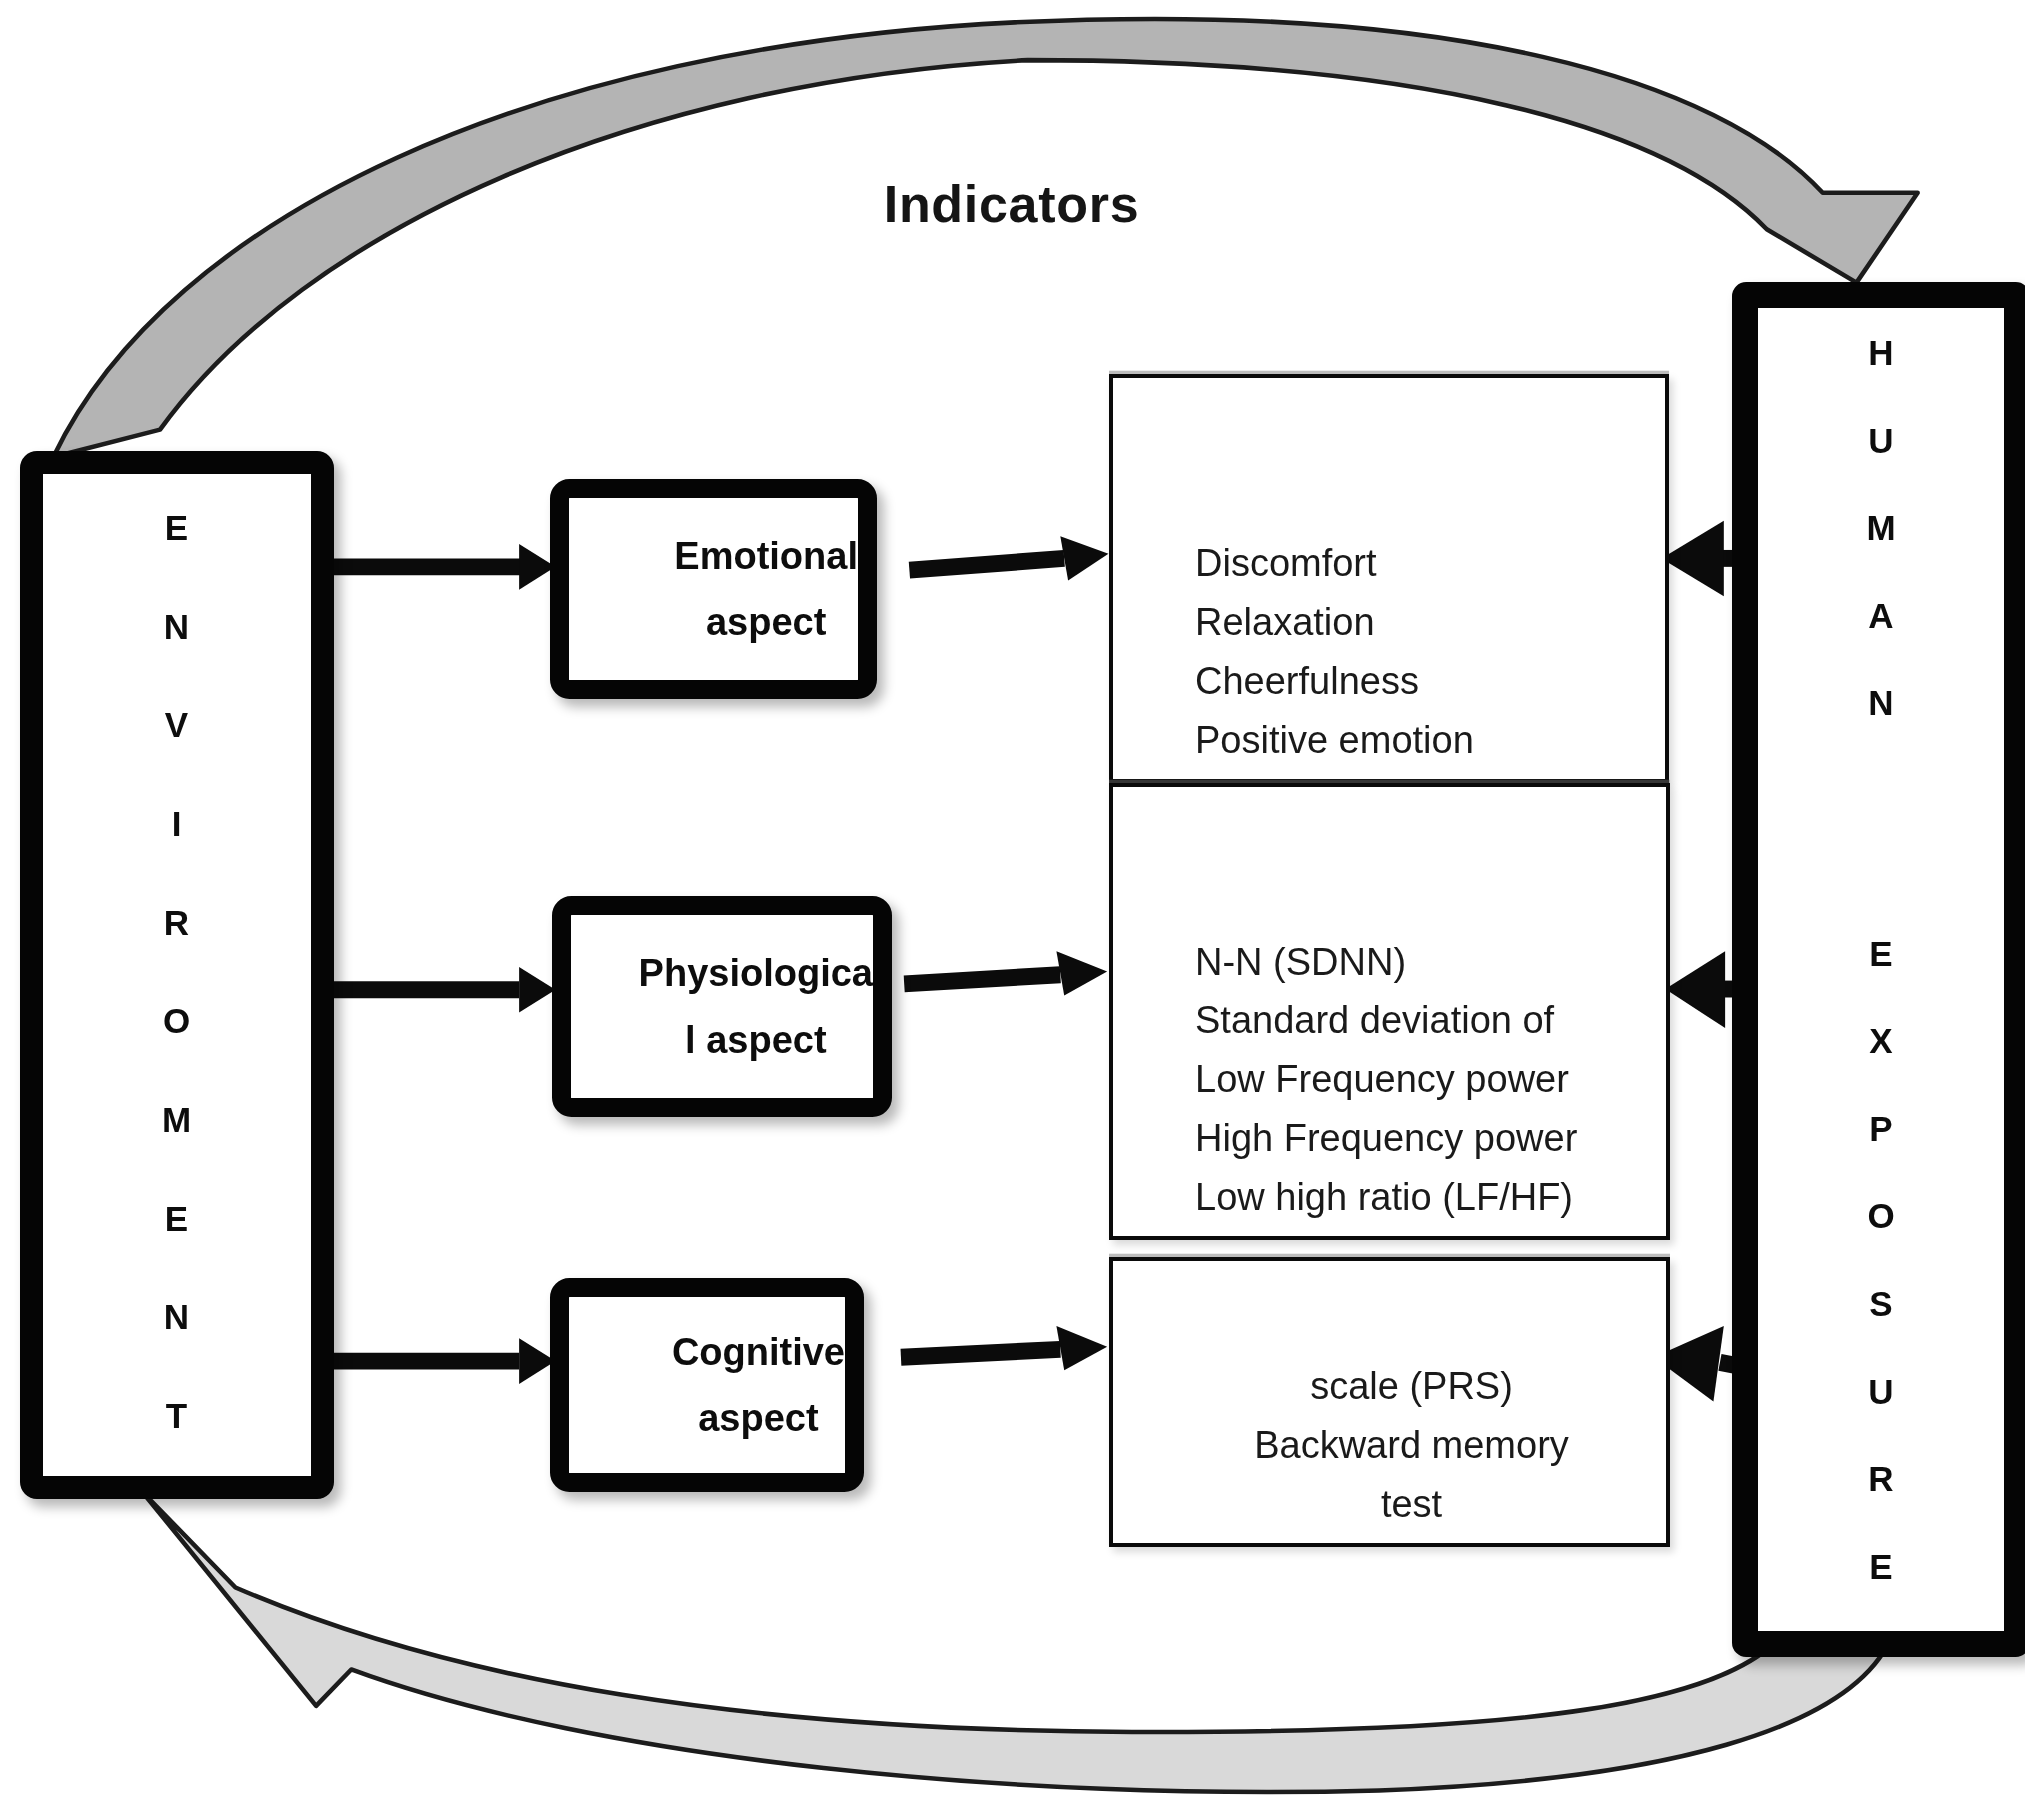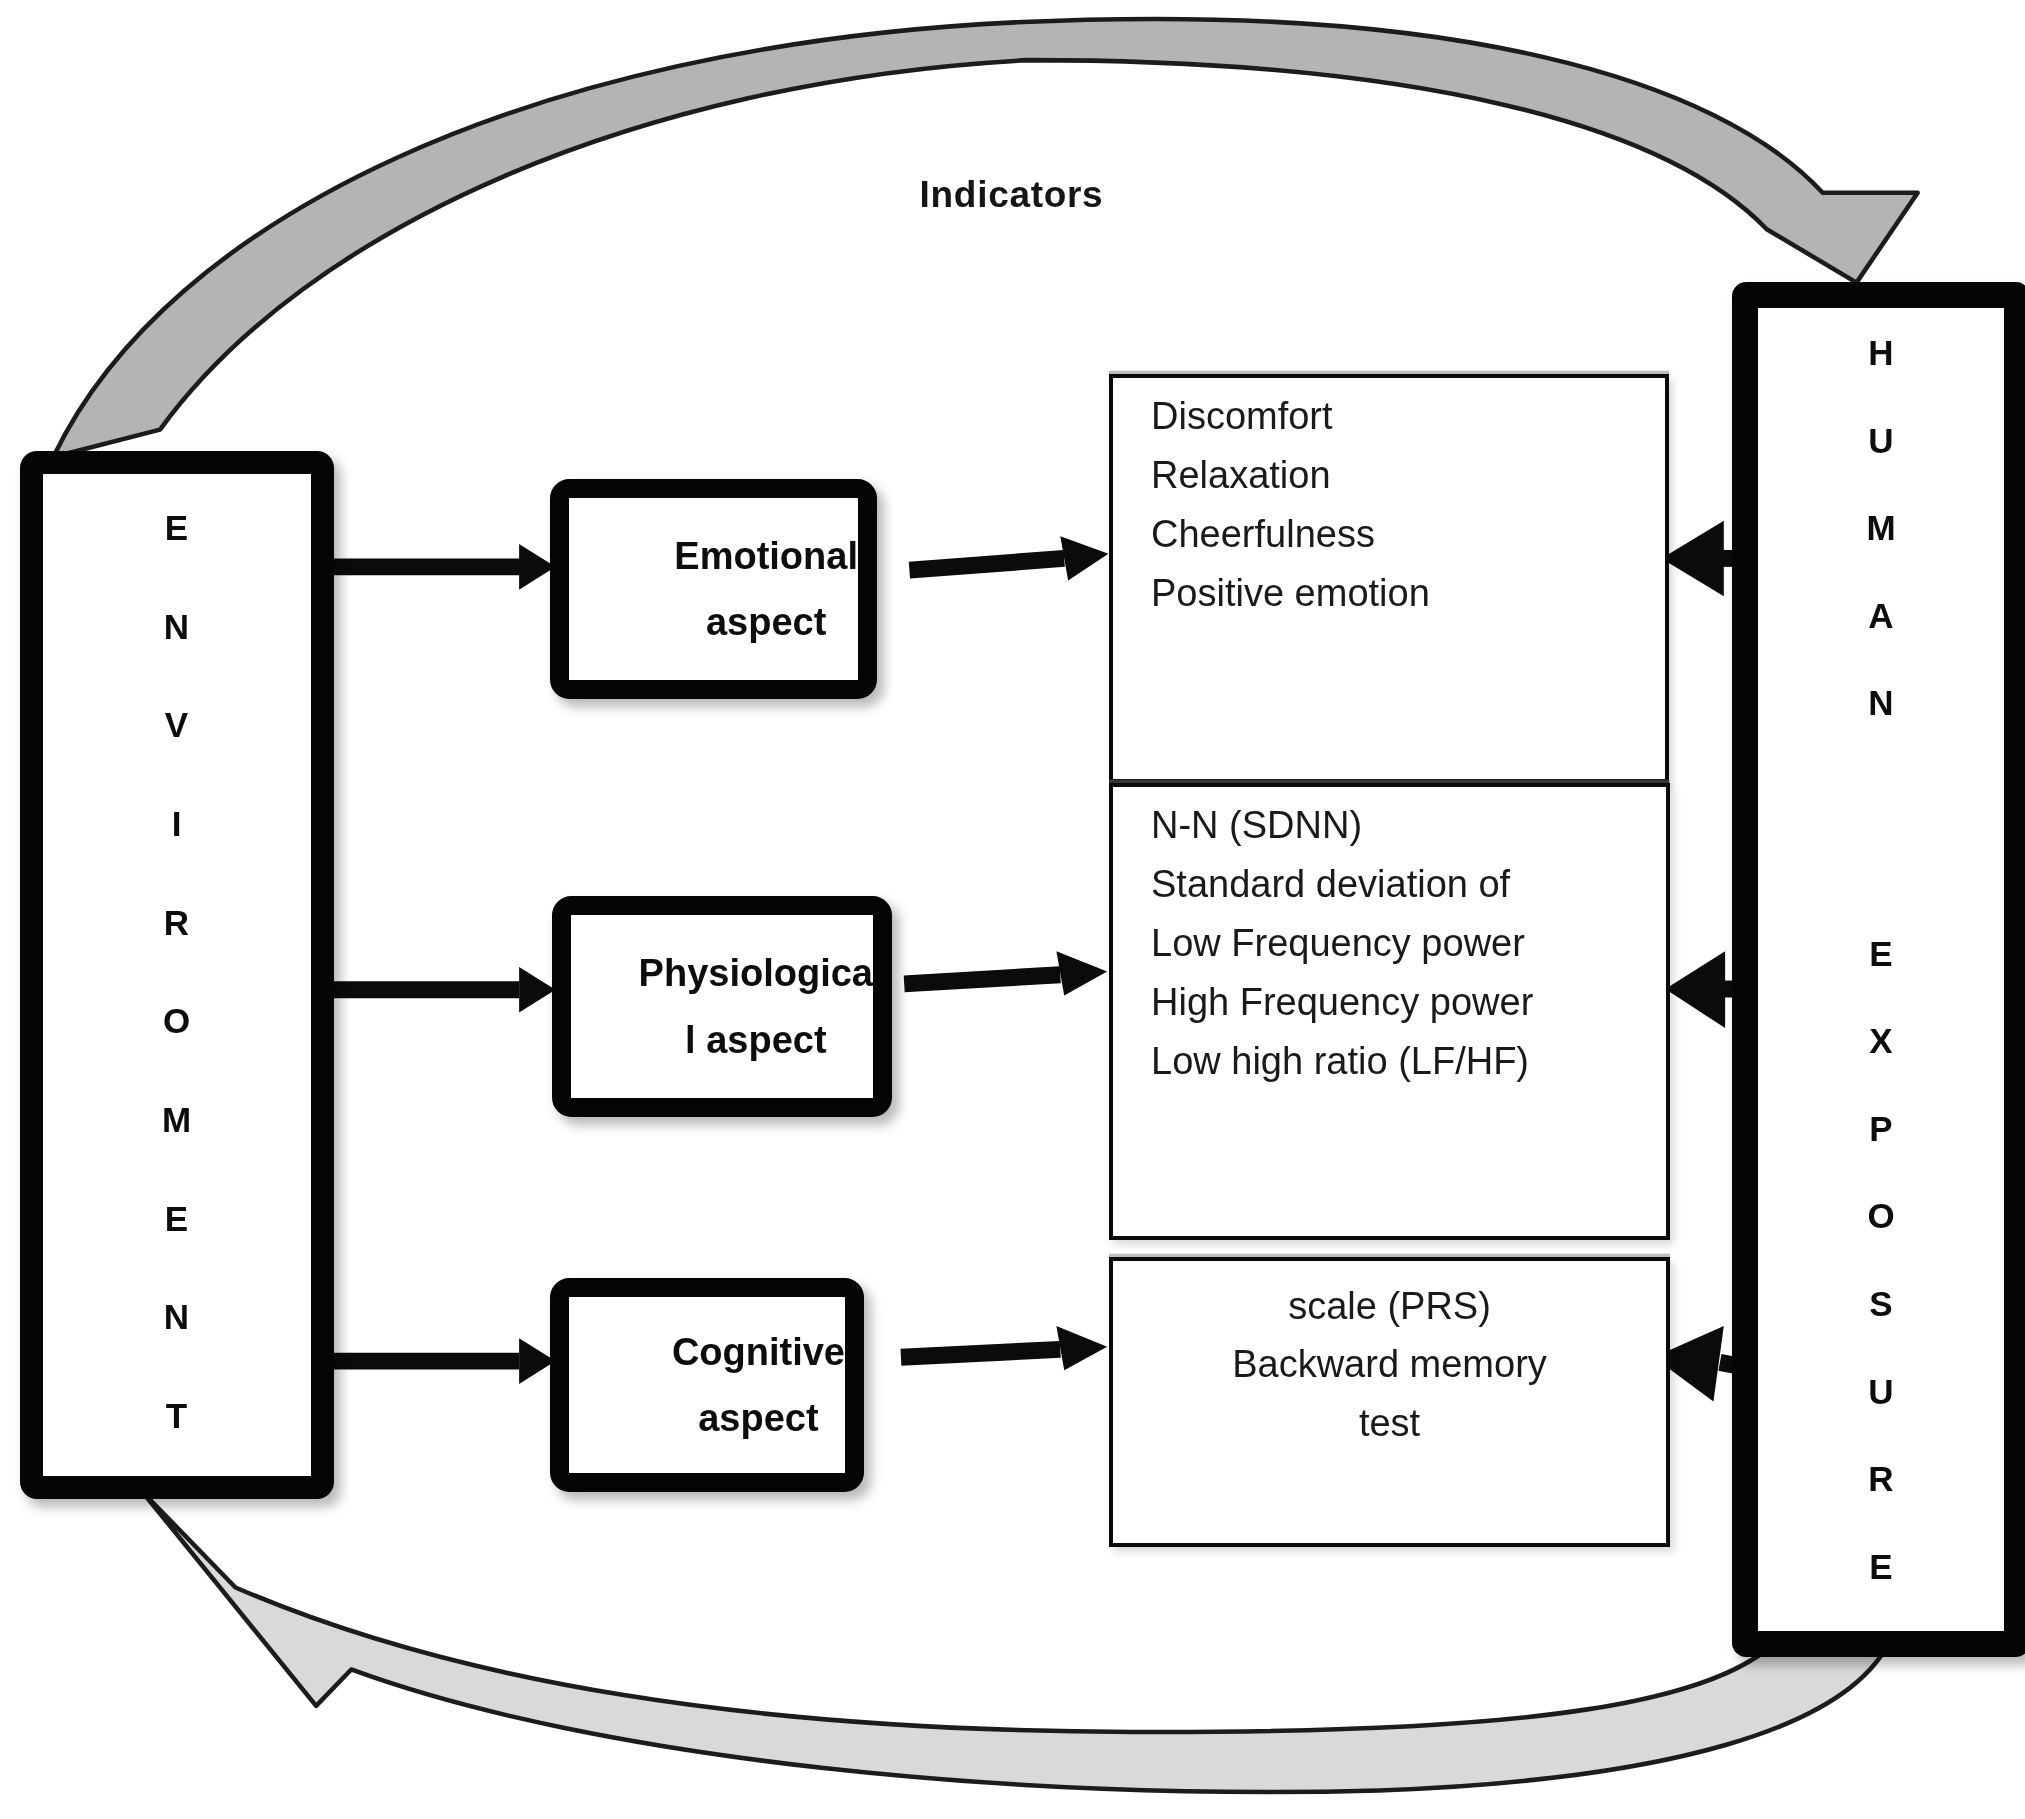--- a/index.html
+++ b/index.html
@@ -2,21 +2,21 @@
 <html style="font-size:10.4px"><head>
 <meta charset="utf-8">
 <style>
   html,body{margin:0;padding:0;background:#fff;}
   #canvas{
     position:relative;width:2025px;height:1820px;background:#fff;
     font-family:"Liberation Sans",sans-serif;color:#111;overflow:hidden;
   }
   .title{
     position:absolute;left:748px;top:174px;width:527px;text-align:center;
-    font-size:37px;font-weight:700;letter-spacing:0.7px;color:#151515;
+    font-size:52px;font-weight:700;letter-spacing:0.7px;color:#151515;
   }
   
   .thickbox{position:absolute;background:#fff;border:22px solid #050505;border-radius:17px;
     box-shadow:6.5px 7.8px 11.7px rgba(0,0,0,0.28);}
   .env-box{left:19.5px;top:451px;width:268px;height:1002px;border-width:23.4px;}
   .human-box{left:1732px;top:282px;width:246px;height:1323px;border-width:26px;border-radius:14.3px;}
   .aspect-box{border-width:19.5px;border-radius:19.5px;display:flex;align-items:center;justify-content:flex-end;}
   .aspect-emotional{left:550px;top:479px;width:289px;height:182px;}
   .aspect-physiological{left:552px;top:896px;width:278px;height:183px;padding-left:24px;}
   .aspect-cognitive{left:550px;top:1278px;width:276px;height:176px;}
@@ -28,22 +28,22 @@
   .env-box .vstack{padding:36px 0 42px 0;}
   .human-box .vstack{padding:27px 0 46px 0;}
   .vletter{height:36px;line-height:36px;display:block;}
   .vspacer{height:111px;}
   
   .indbox{position:absolute;background:#fff;border:4.6px solid #0a0a0a;
     box-shadow:0 -3.3px 0 rgba(110,110,110,0.45), 3.9px 5.2px 7.8px rgba(0,0,0,0.15);}
   .ind1{left:1109px;top:374px;width:552px;height:401px;}
   .ind2{left:1109px;top:783px;width:553px;height:449px;}
   .ind3{left:1109px;top:1257px;width:553px;height:282px;}
-  .ind-list{height:100%;display:flex;flex-direction:column;justify-content:flex-start;
-    padding:9px 19.5px 9px 38px;box-sizing:border-box;font-size:38px;color:#1a1a1a;}
+  .ind-list{height:100%;display:flex;flex-direction:column;justify-content:flex-end;
+    padding:9px 19.5px 9px 38px;box-sizing:border-box;font-size:38px;color:#1a1a1a;margin-left:44px;}
   .ind3 .ind-list{padding:15.6px 39px 9px 39px;text-align:center;}
   .ind-item{line-height:1.55;}
   .ind-line{display:block;}
   
   .overlay{position:absolute;left:0;top:0;pointer-events:none;}
 </style>
 </head>
 <body>
 
 <div id="canvas">

